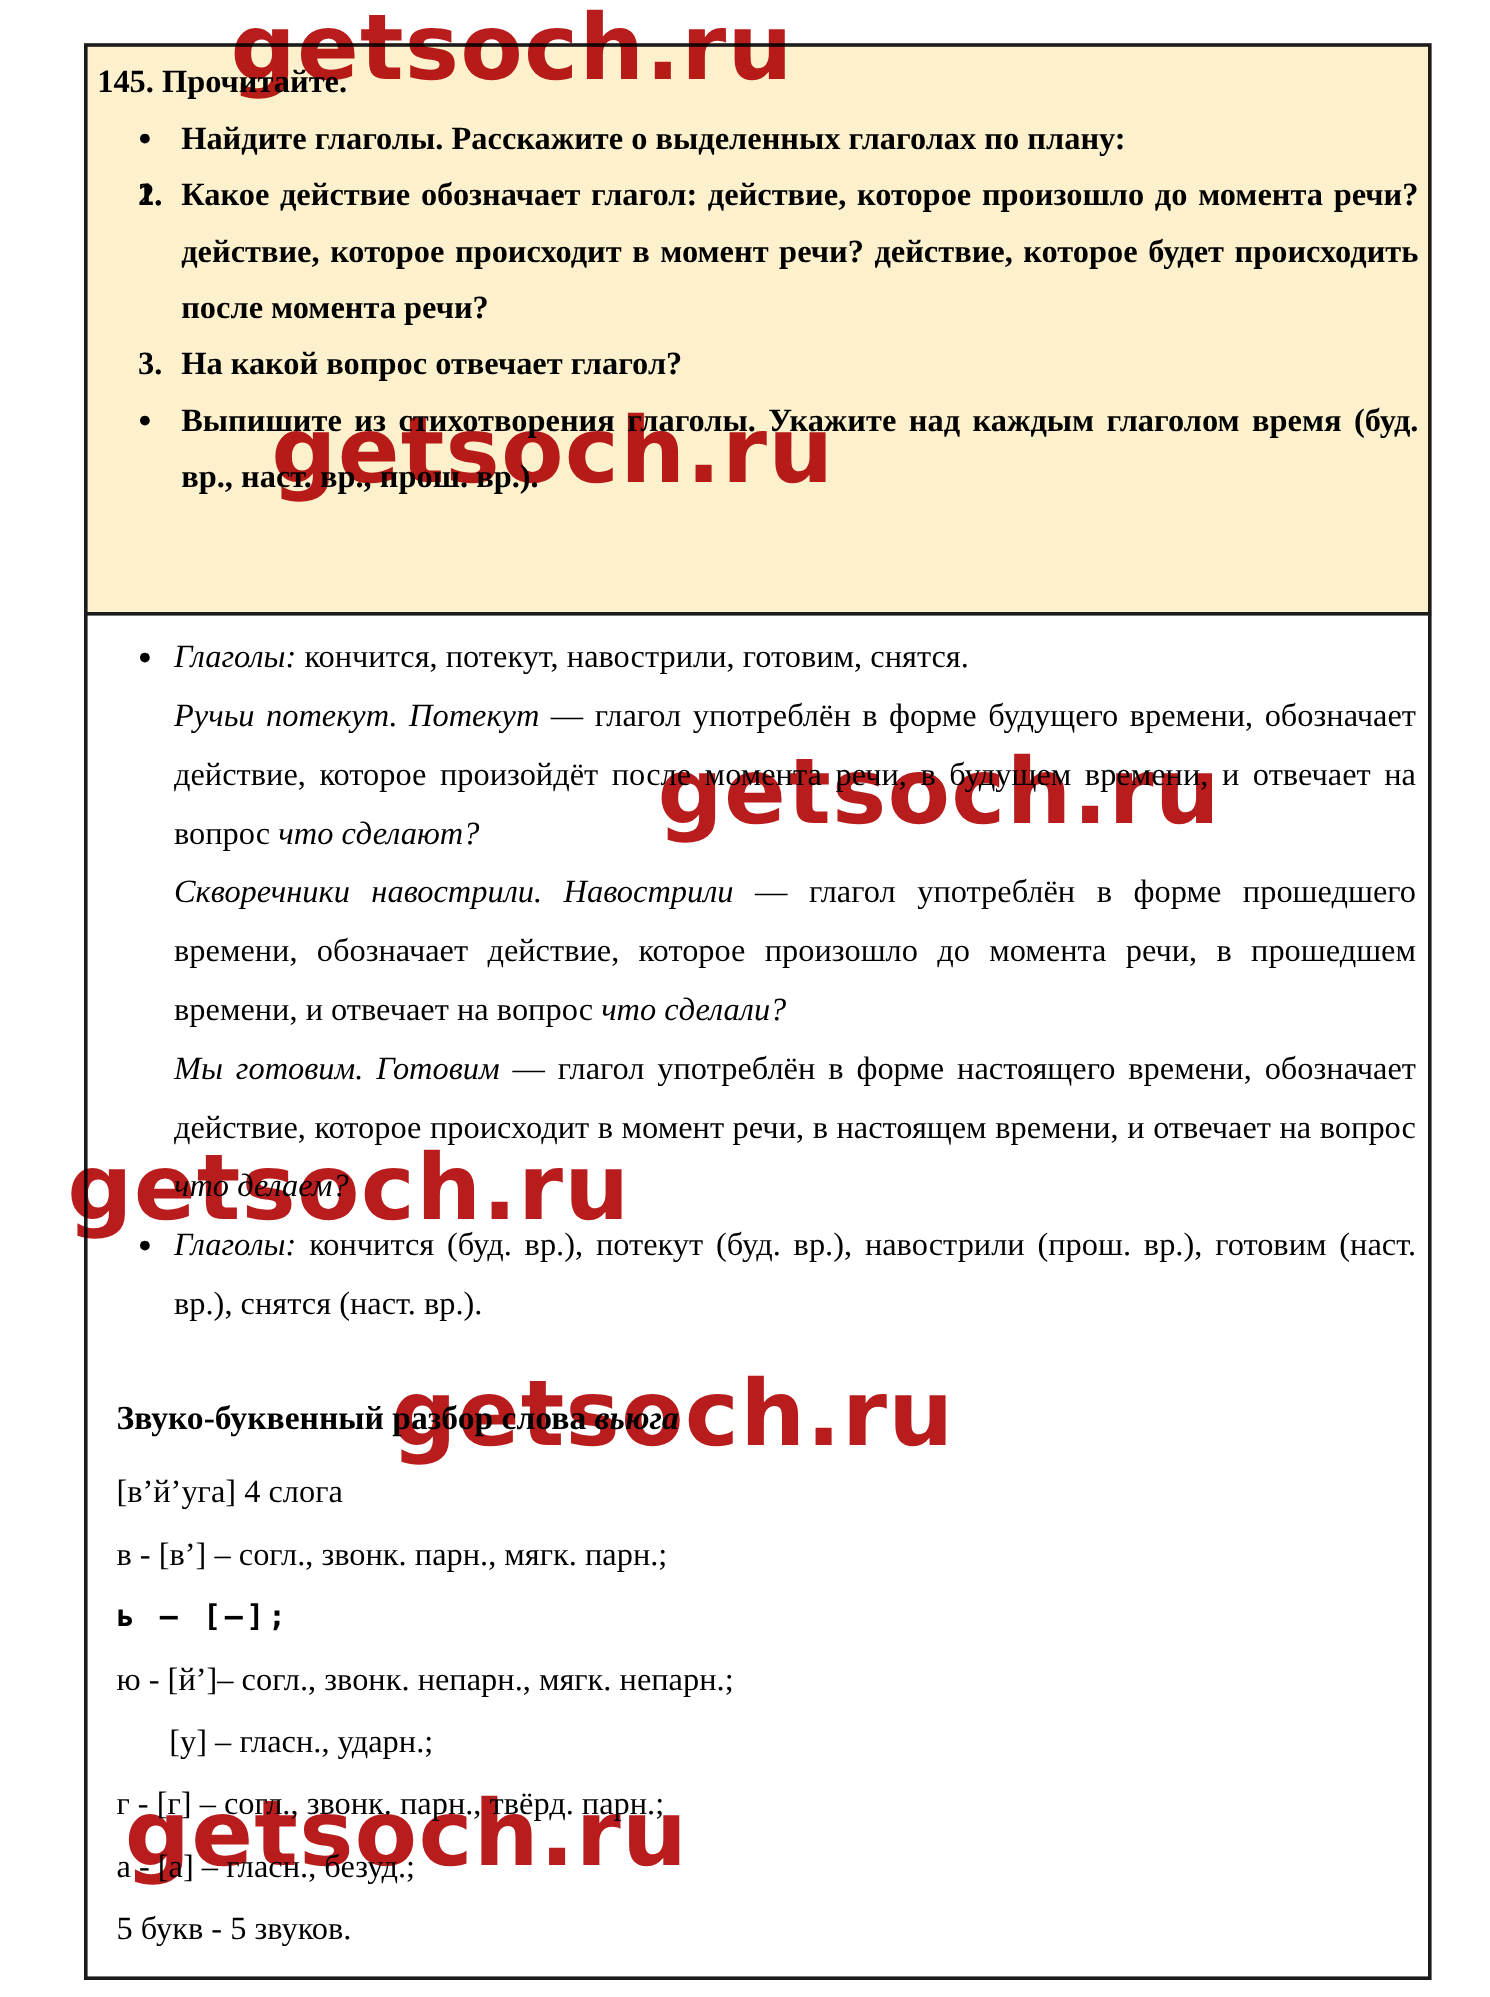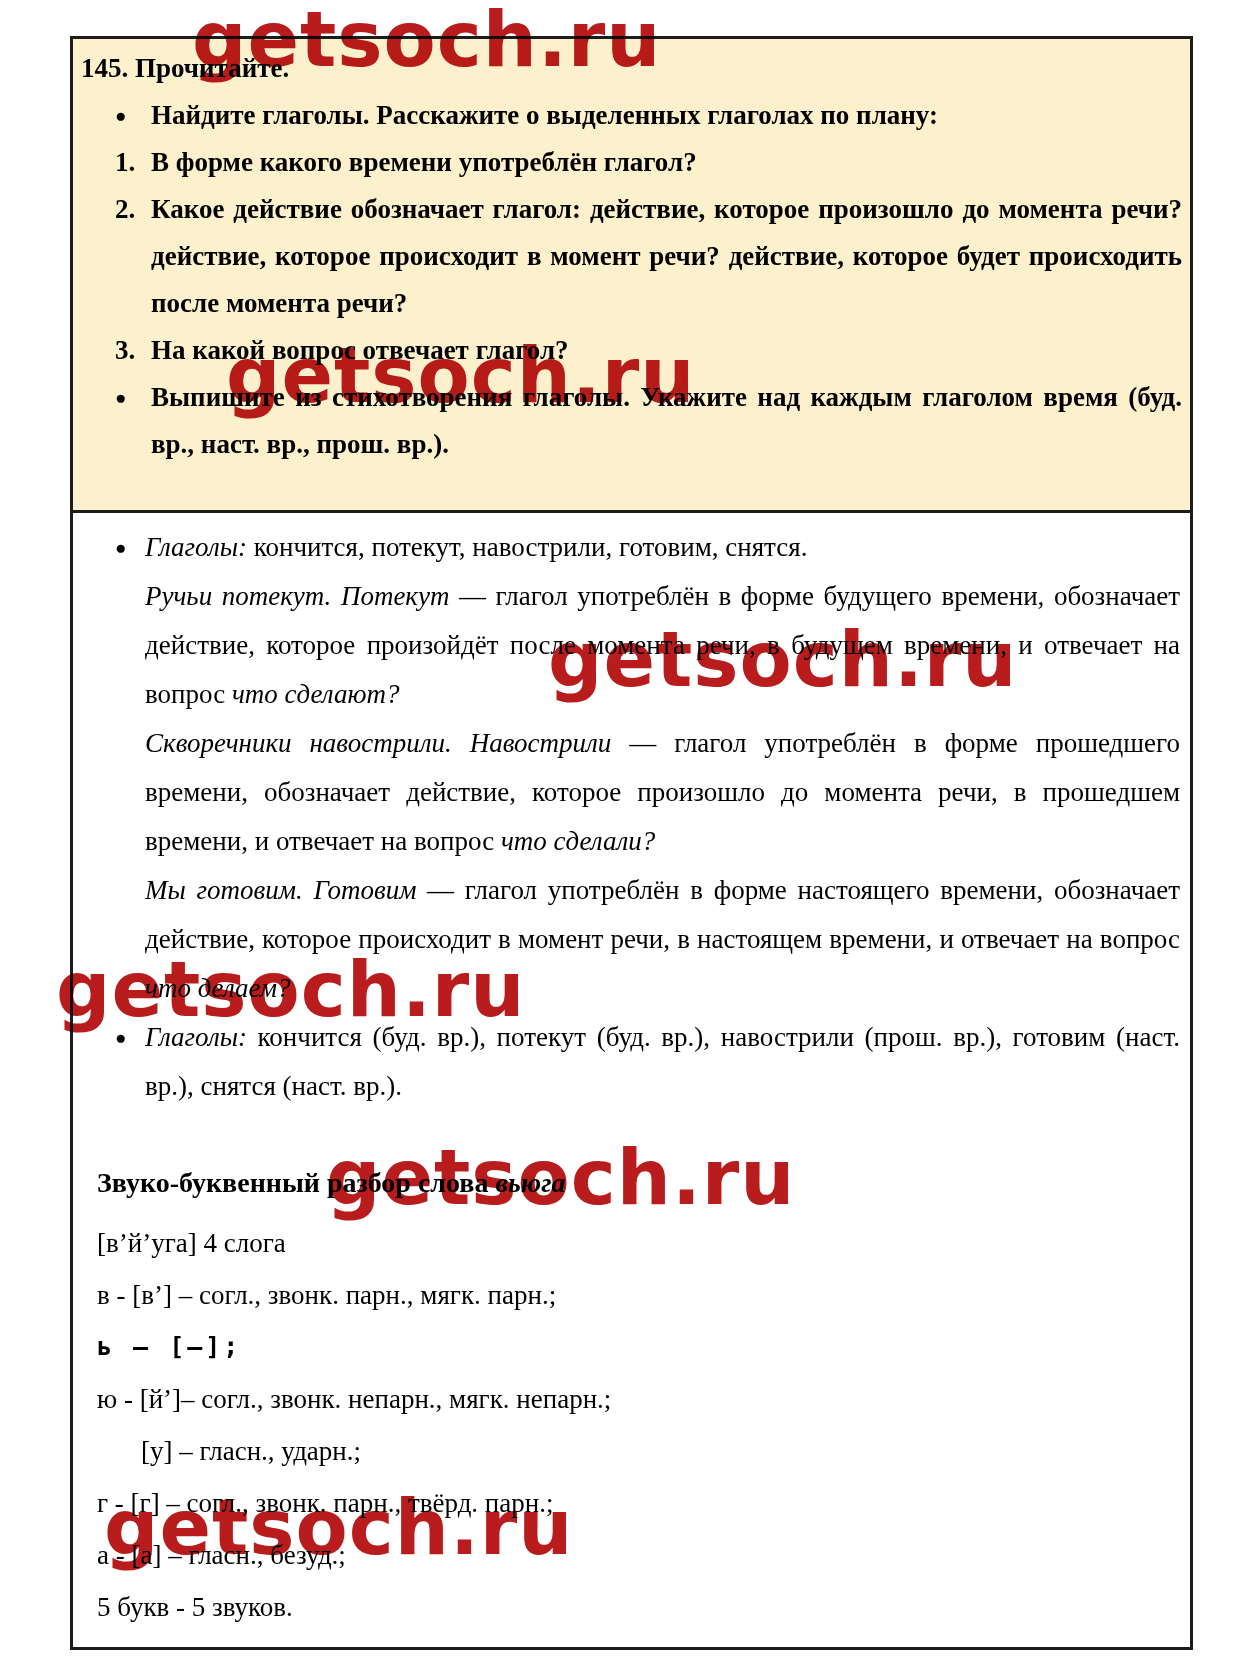--- a/index.html
+++ b/index.html
@@ -101,21 +101,20 @@
     <div class="task-title">
       <span>145.</span>
       <span>Прочитайте.</span>
     </div>
     <div class="t-item">
       <span class="marker bullet">●</span>
       <span>Найдите глаголы. Расскажите о выделенных глаголах по плану:</span>
     </div>
     <div class="t-item">
       <span class="marker">1.</span>
-      <span>В форме какого времени употреблён глагол?</span>
     </div>
     <div class="t-item">
       <span class="marker">2.</span>
       <span>Какое действие обозначает глагол: действие, которое произошло до момента речи? действие, которое происходит в момент речи? действие, которое будет происходить после момента речи?</span>
     </div>
     <div class="t-item">
       <span class="marker">3.</span>
       <span>На какой вопрос отвечает глагол?</span>
     </div>
     <div class="t-item">

